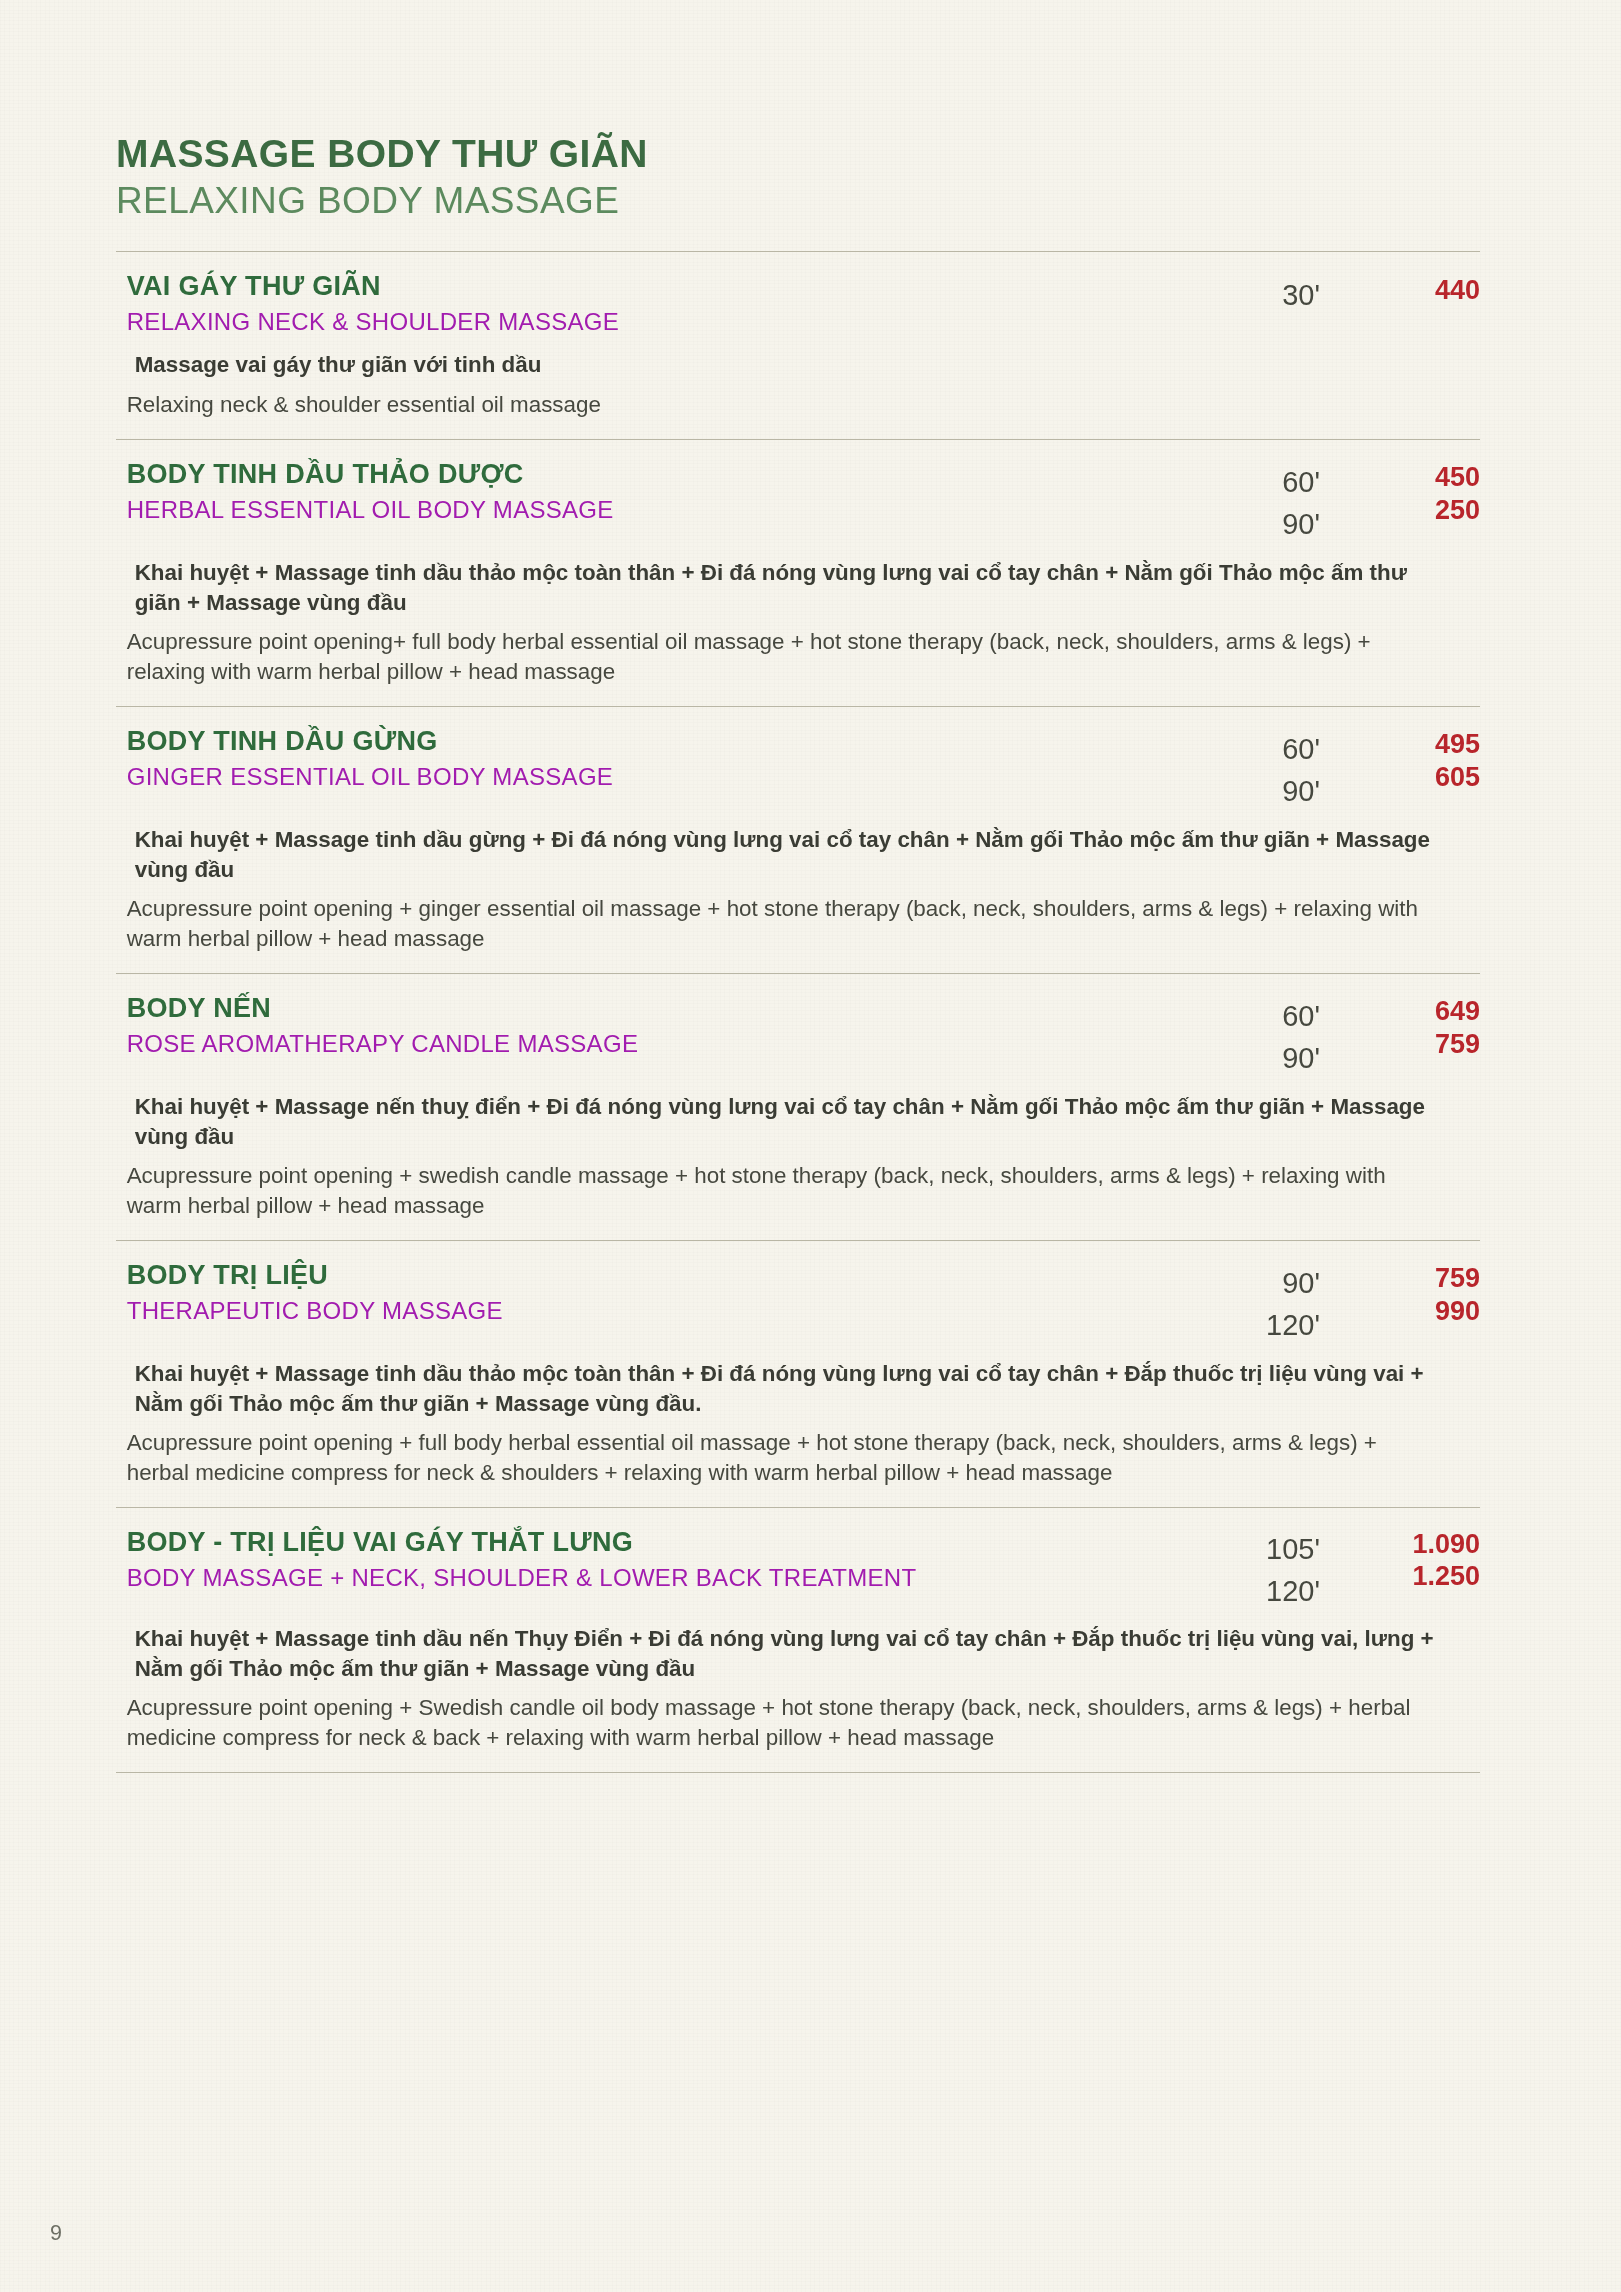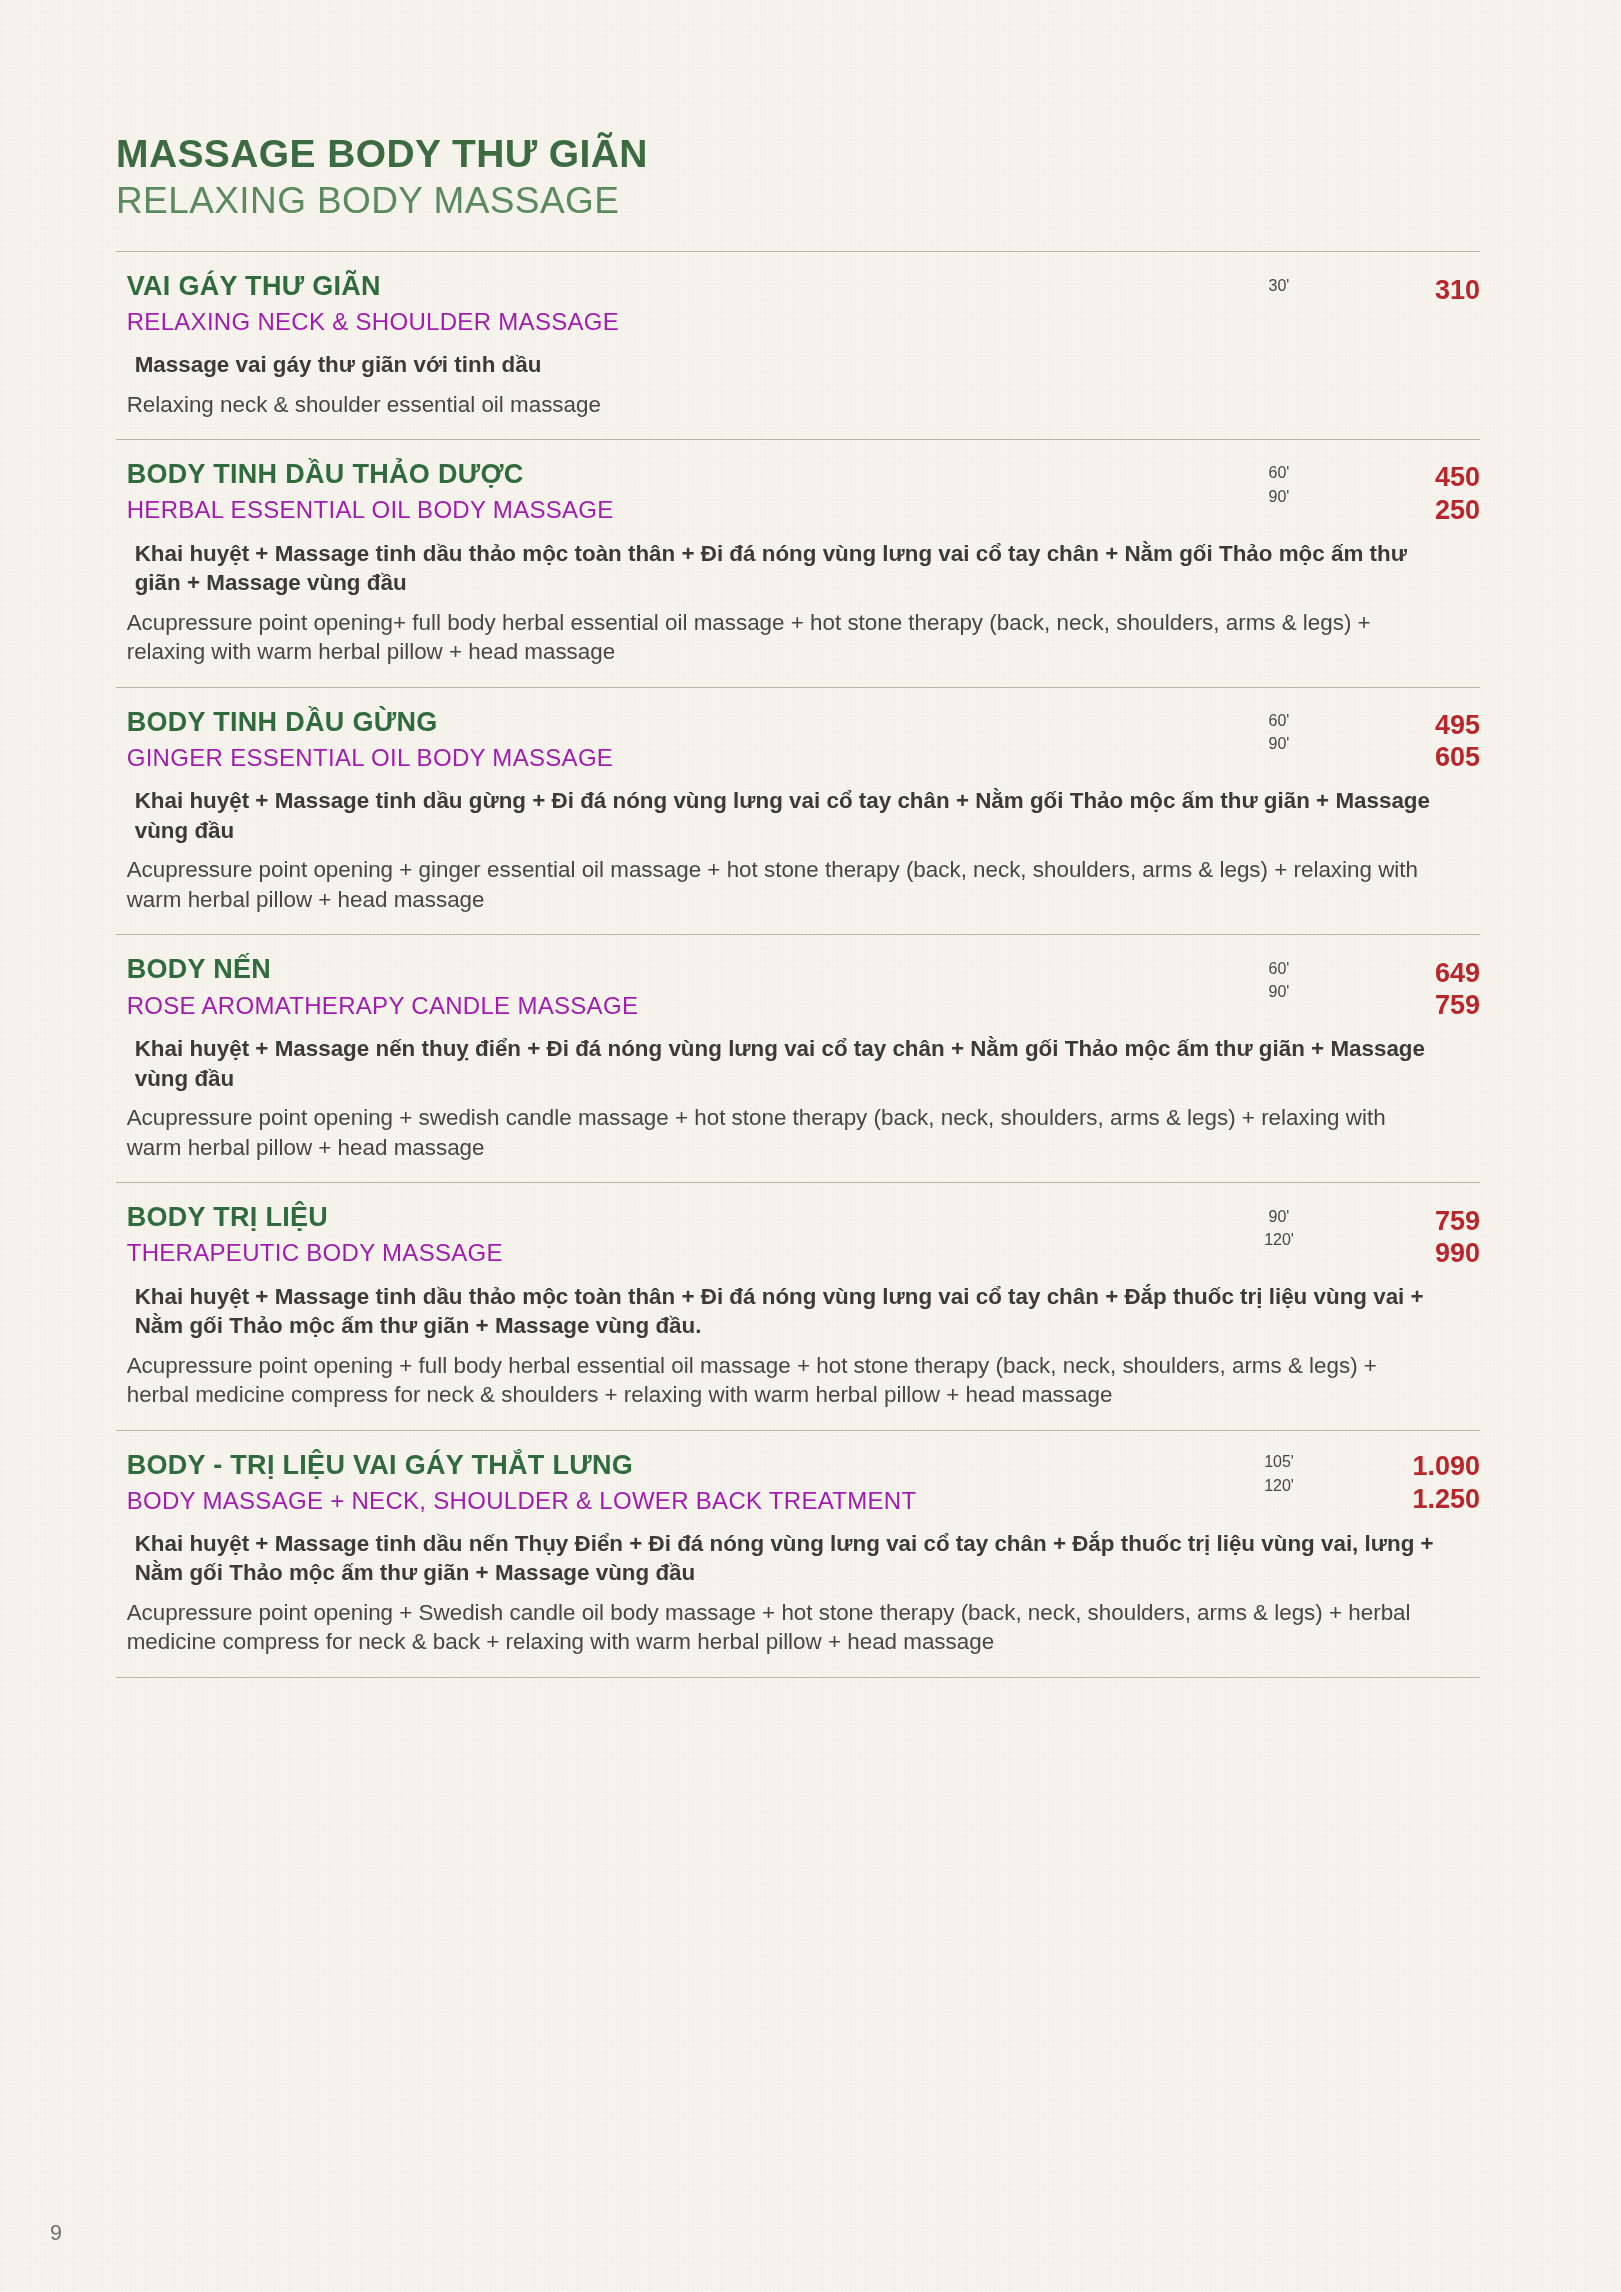--- a/index.html
+++ b/index.html
@@ -91,24 +91,23 @@
   .durations {
     width: 82px;
     text-align: right;
     padding-right: 7.2px;
   }
   .prices {
     width: 143px;
     text-align: right;
   }
   .duration {
-    font-size: 16px;
+    font-size: 29px;
     color: #46483f;
     line-height: 1.45;
-    text-align: center;
   }
   .price {
     font-size: 27px;
     font-weight: bold;
     color: #b8252b;
     line-height: 1.2;
   }
   .desc-vn {
     font-size: 22.4px;
     font-weight: bold;
@@ -150,21 +149,21 @@
       <div class="row">
         <div class="names">
           <div class="name-vn">VAI GÁY THƯ GIÃN</div>
           <div class="name-en">RELAXING NECK &amp; SHOULDER MASSAGE</div>
         </div>
         <div class="pricing">
           <div class="durations">
             <div class="duration">30'</div>
           </div>
           <div class="prices">
-            <div class="price">310</div>
+            <div class="price">440</div>
           </div>
         </div>
       </div>
       <div class="desc-vn">Massage vai gáy thư giãn với tinh dầu</div>
       <div class="desc-en">Relaxing neck &amp; shoulder essential oil massage</div>
     </div>
 
     <div class="item">
       <div class="row">
         <div class="names">

